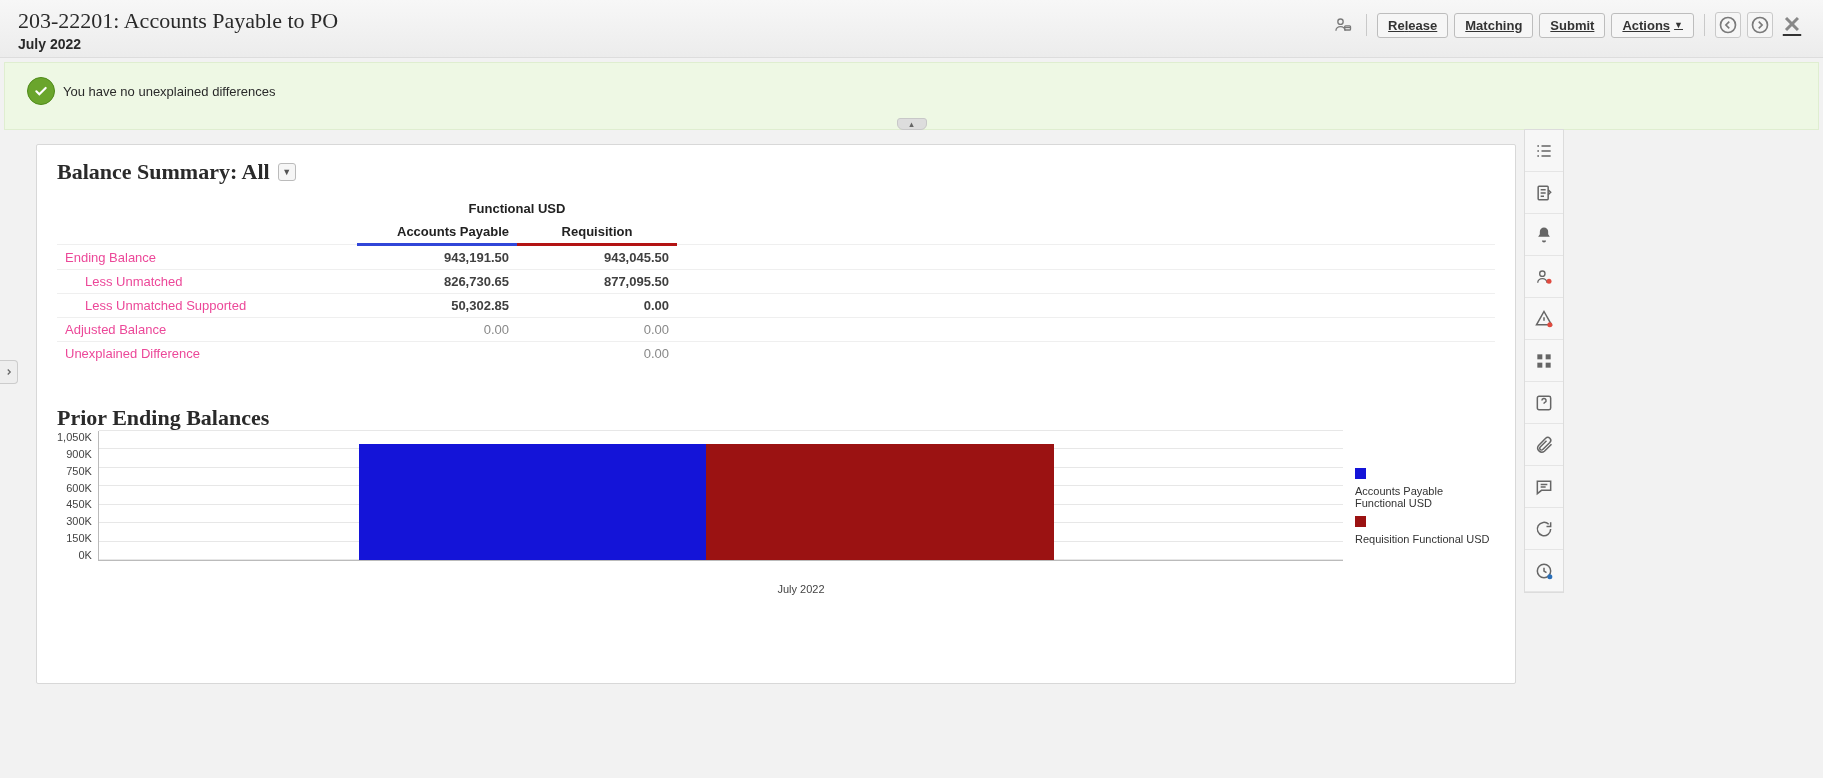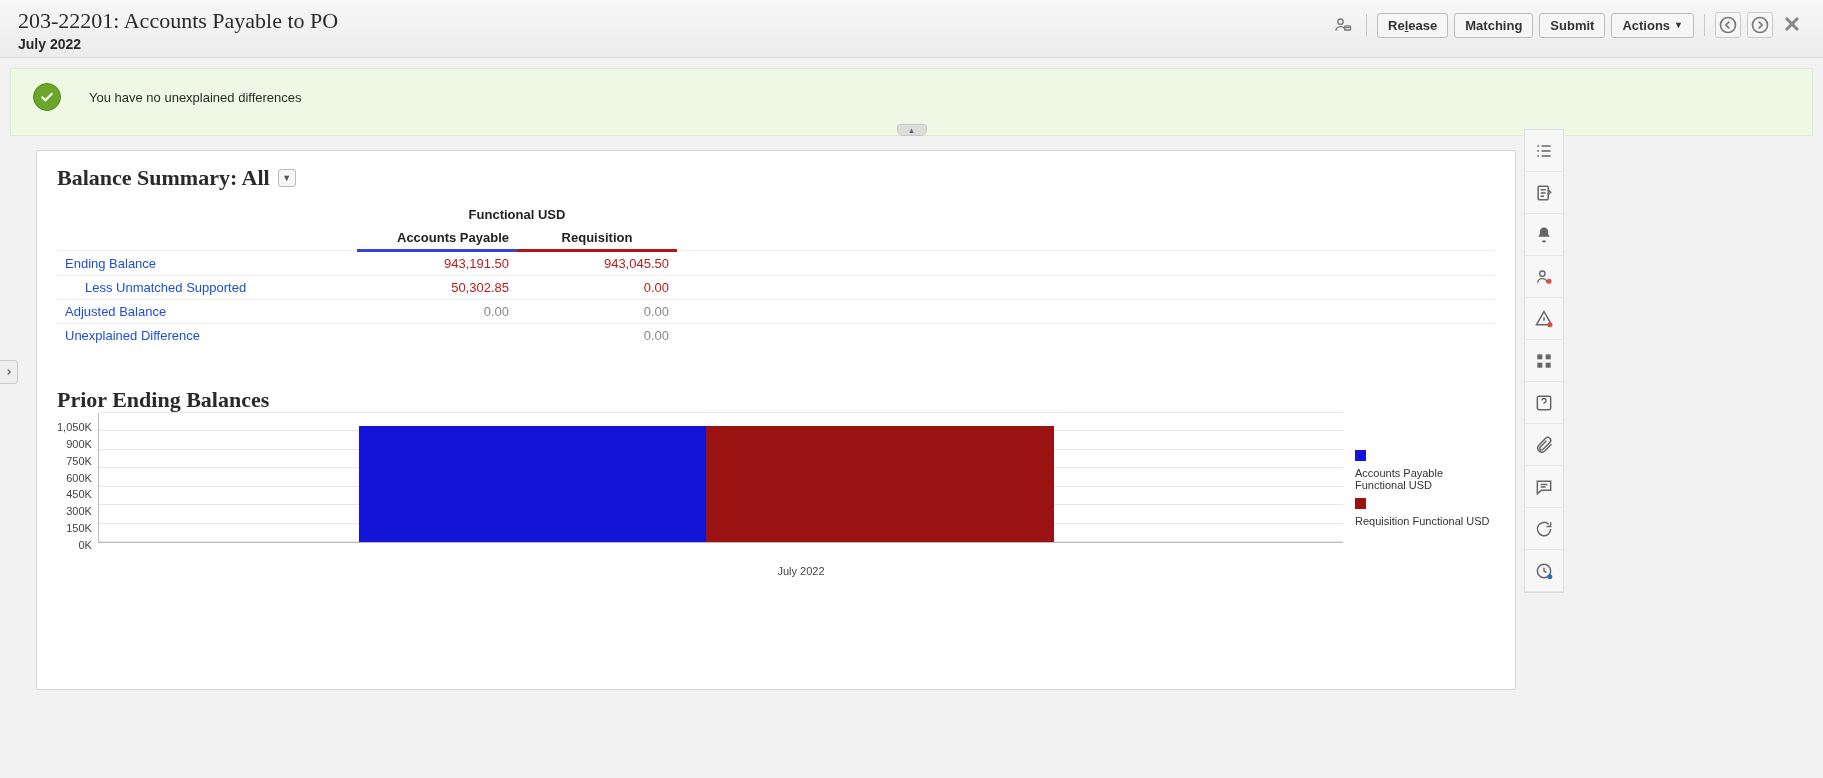--- a/index.html
+++ b/index.html
@@ -35,20 +35,21 @@
     font-size: 14px;
     font-weight: 700;
     color: #2a2a2a;
     margin-top: 2px;
   }
   .header-right {
     display: flex;
     align-items: center;
     gap: 6px;
     padding-top: 4px;
+    text-decoration: underline;
   }
   .hbtn {
     background: #f6f6f6;
     border: 1px solid #bdbdbd;
     border-radius: 3px;
     padding: 4px 10px;
     font-size: 13px;
     font-weight: 600;
     color: #333;
     cursor: pointer;
@@ -66,25 +67,25 @@
     cursor: pointer; color: #7a7a7a;
     border-radius: 3px;
   }
   .iconbtn svg { width: 20px; height: 20px; }
   .iconbtn.bordered { border:1px solid #c9c9c9; background:#f6f6f6; }
 
   
   .banner {
     background: #eef8e4;
     border: 1px solid #dfeed0;
-    margin: 10px;
+    margin: 4px;
     padding: 14px 22px 24px 22px;
     display: flex;
     align-items: center;
-    gap: 28px;
+    gap: 8px;
     position: relative;
   }
   .check {
     width: 28px; height: 28px; border-radius: 50%;
     background: #6aa52c;
     display: flex; align-items: center; justify-content: center;
     color: #fff;
     border: 1px solid #4f8a1a;
   }
   .banner-text { font-size: 13px; color: #2a2a2a; }
@@ -131,30 +132,30 @@
     width: 100%;
     border-collapse: collapse;
     font-size: 13px;
   }
   .bal-table th, .bal-table td {
     padding: 4px 8px;
     text-align: right;
   }
   .bal-table td.label, .bal-table th.label {
     text-align: left;
-    color: #1d4ed8;
+    color: #ec4899;
     font-weight: 400;
   }
   .bal-table td.label.indent { padding-left: 28px; }
   .bal-table tbody tr { border-top: 1px solid #efefef; }
   .bal-table thead th { font-weight:700; color:#222; }
   .grp-head th { padding-top: 10px; }
   .underline-blue { border-bottom: 3px solid #3146d8; padding-bottom:6px; text-align:left; }
   .underline-red  { border-bottom: 3px solid #b31313; padding-bottom:6px; text-align:center !important; }
-  .val-link { color: #b91c1c; font-weight:400; }
+  .val-link { color: #404040; font-weight:700; }
   .val-grey { color: #888; }
   .col1 { width: 300px; }
   .col2 { width: 160px; }
   .col3 { width: 160px; }
 
   
   .chart-title {
     font-family: Georgia, "Times New Roman", serif;
     font-size: 22px;
     font-weight: 700;
@@ -164,21 +165,21 @@
   .chart-area {
     display: flex; align-items: stretch;
     height: 150px;
     margin-top: 0px;
   }
   .y-axis {
     display: flex; flex-direction: column; justify-content: space-between;
     align-items: flex-end;
     font-size: 11px; color: #444; padding-right: 6px;
     height: 130px;
-    margin-top: 8px;
+    margin-top: 0;
   }
   .plot {
     position: relative;
     flex: 1;
     border-left: 1px solid #bbb;
     border-bottom: 1px solid #bbb;
     height: 130px;
     margin-right: 12px;
   }
   .gridline {
@@ -312,20 +313,26 @@
         <th class="underline-blue">Accounts Payable</th>
         <th class="underline-red">Requisition</th>
         <th></th>
       </tr>
     </thead>
     <tbody id="bal-body">
         <tr>
           <td class="label">Ending Balance</td>
           <td class="val-link">943,191.50</td>
           <td class="val-link">943,045.50</td>
+          <td></td>
+        </tr>
+        <tr>
+          <td class="label indent">Less Unmatched</td>
+          <td class="val-link">826,730.65</td>
+          <td class="val-link">877,095.50</td>
           <td></td>
         </tr>
         <tr>
           <td class="label indent">Less Unmatched Supported</td>
           <td class="val-link">50,302.85</td>
           <td class="val-link">0.00</td>
           <td></td>
         </tr>
         <tr>
           <td class="label">Adjusted Balance</td>

